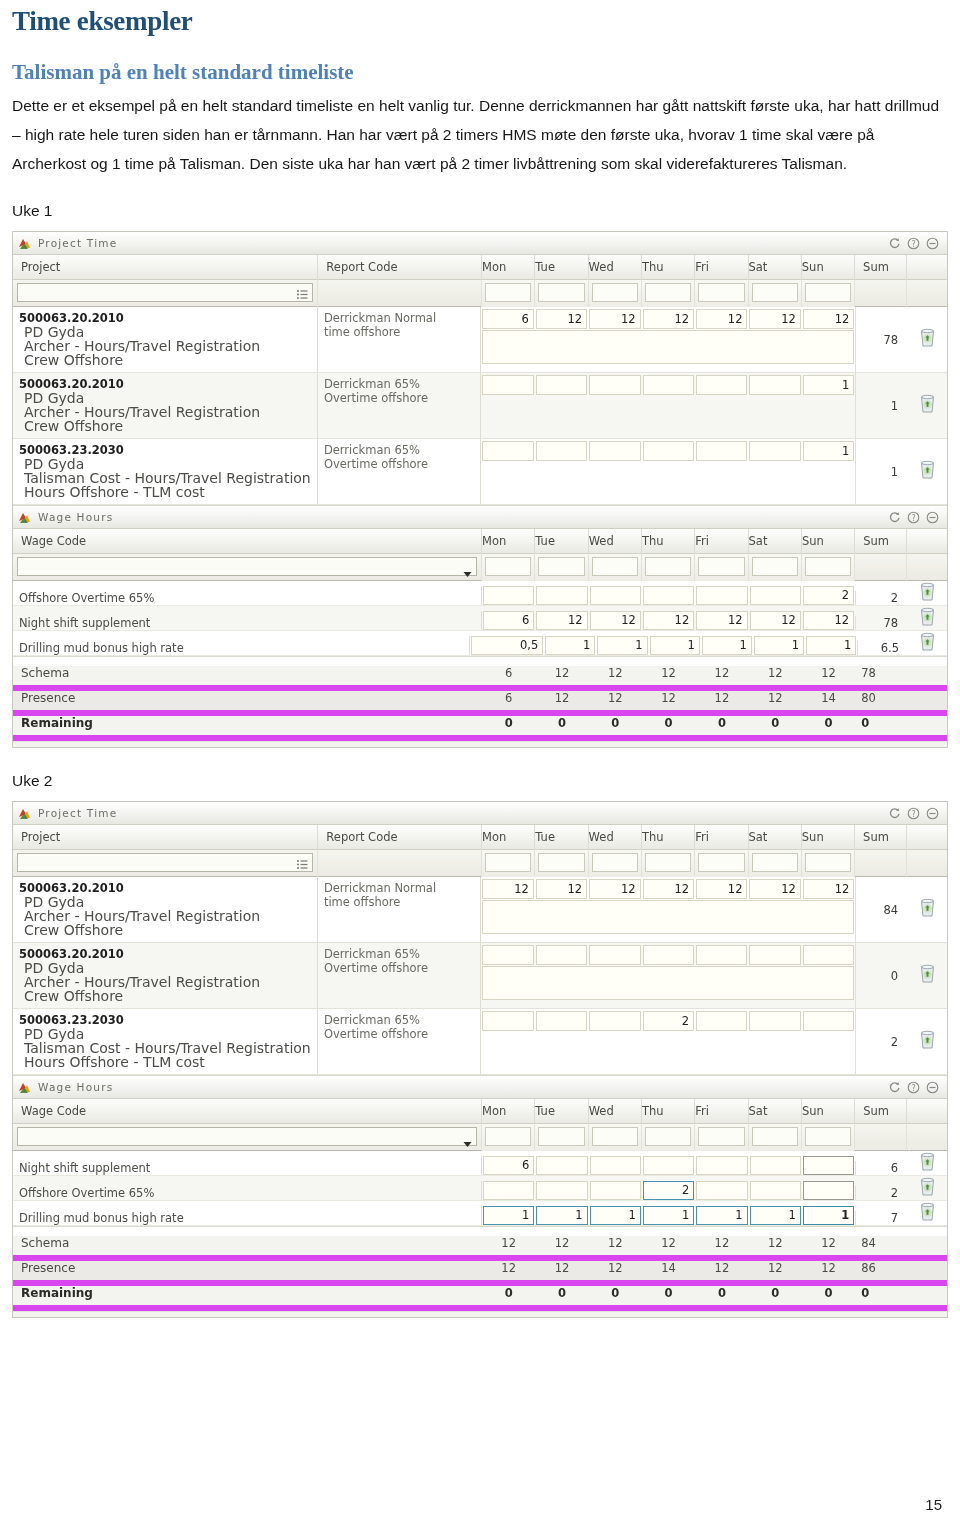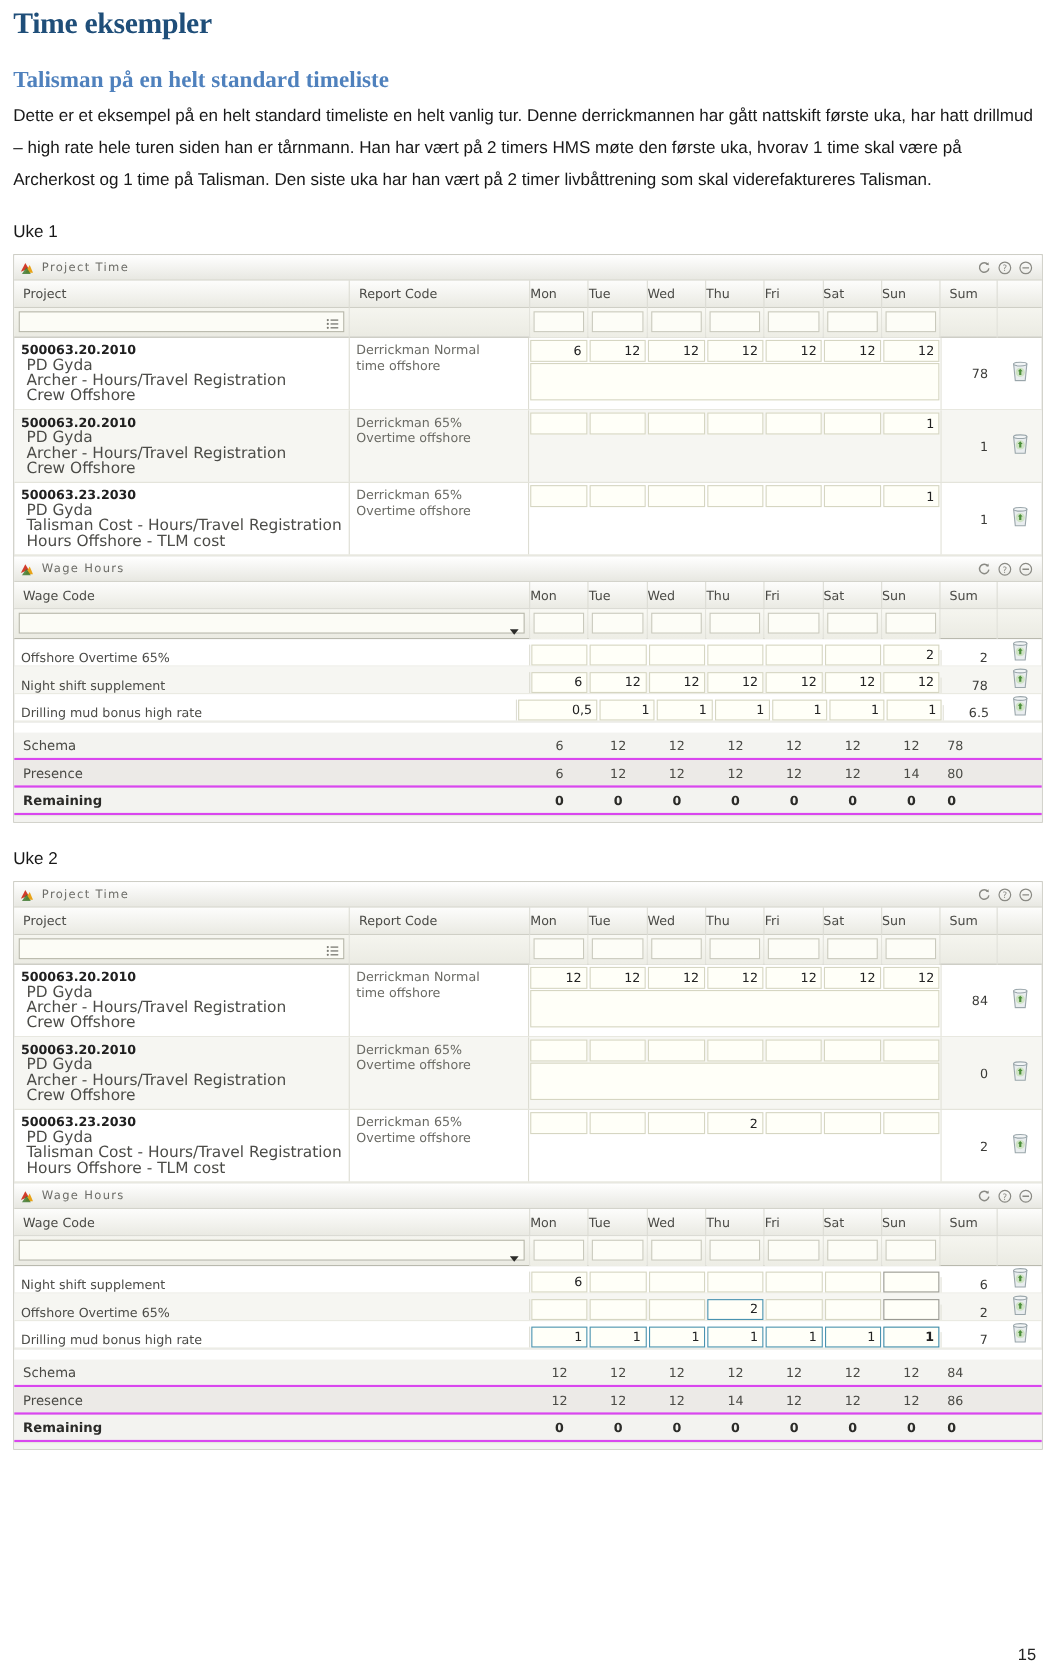--- a/index.html
+++ b/index.html
@@ -159,21 +159,21 @@
     height:19px; margin:3px 1px 0 1px;
     border:1px solid #d6d6c2; background:#fffff8;
     font-size:11.5px; color:#222; text-align:right; line-height:17px; padding-right:4px;
   }
   .wcell.sel{ border:1px solid #4a93b0; }
   .wcell.selb{ border:1px solid #3d8aa8; font-weight:bold; }
   .wcell.empty-b{ border:1px solid #9a9a92; }
 
   
   .sumsec{ background:#f3f3f0; }
-  .srow{ display:flex; height:25px; align-items:center; border-bottom:2px solid #d946ef; }
+  .srow{ display:flex; height:25px; border-bottom:6px solid #d946ef; }
   .srow.dark{ background:#eceae7; }
   .srow .slabel{ font-size:12px; color:#4a4a45; padding-left:8px; }
   .srow.bold .slabel{ font-weight:bold; color:#2b2b28; }
   .srow .sval{ font-size:11.5px; color:#4a4a45; text-align:center; }
   .srow.bold .sval{ font-weight:bold; color:#2b2b28; }
 
   .pagenum{
     position:absolute; right:18px; bottom:8px;
     font-size:15px; color:#222;
     font-family:"Liberation Sans", sans-serif;

